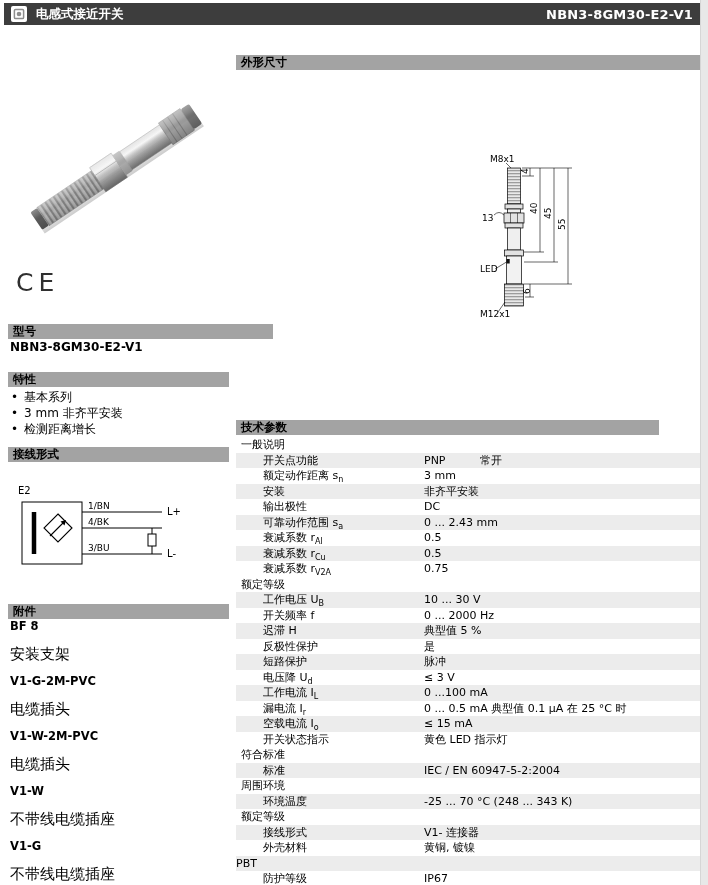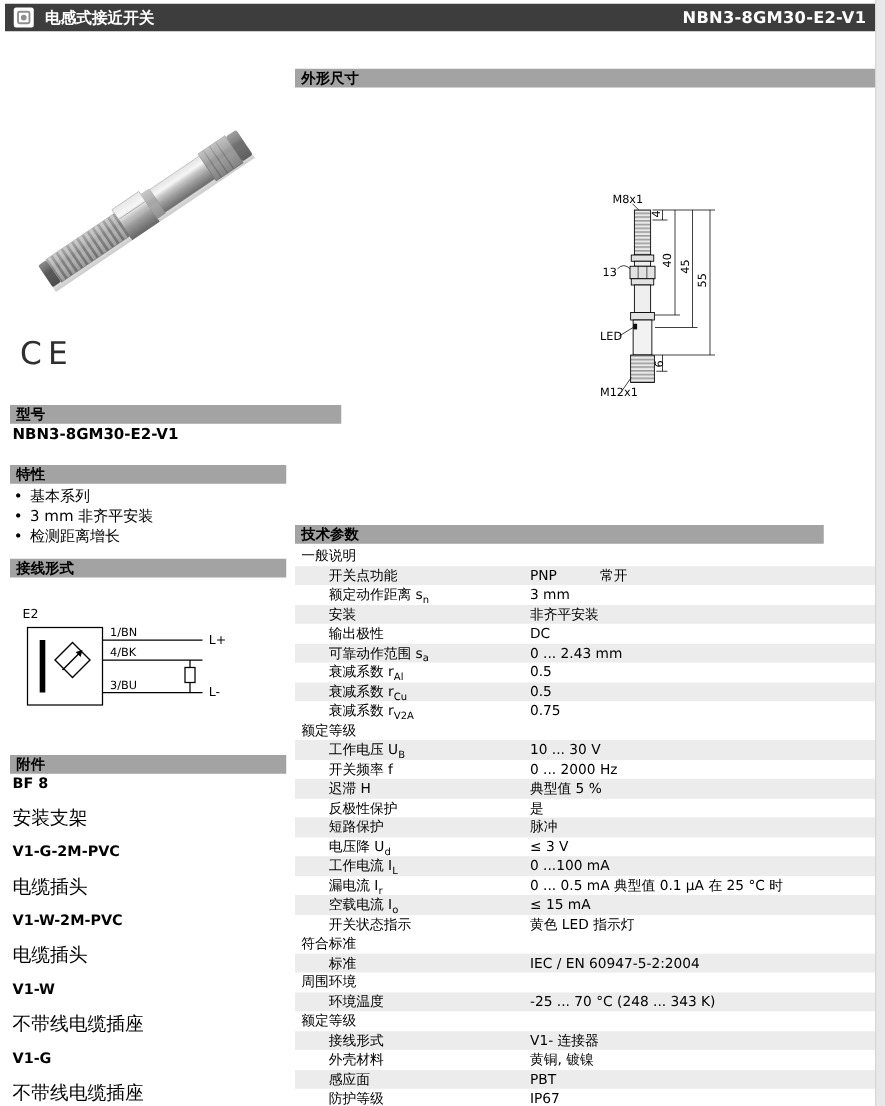--- a/index.html
+++ b/index.html
@@ -297,21 +297,20 @@
       <div class="trow thead">额定等级</div>
       <div class="trow shade">
         <span class="t-label">接线形式</span>
         <span class="t-value">V1- 连接器</span>
       </div>
       <div class="trow">
         <span class="t-label">外壳材料</span>
         <span class="t-value">黄铜, 镀镍</span>
       </div>
       <div class="trow shade">
-        <span class="t-label">感应面</span>
         <span class="t-value">PBT</span>
       </div>
       <div class="trow">
         <span class="t-label">防护等级</span>
         <span class="t-value">IP67</span>
       </div>
     </div>
 
   <div class="right-strip"></div>
 </div>

